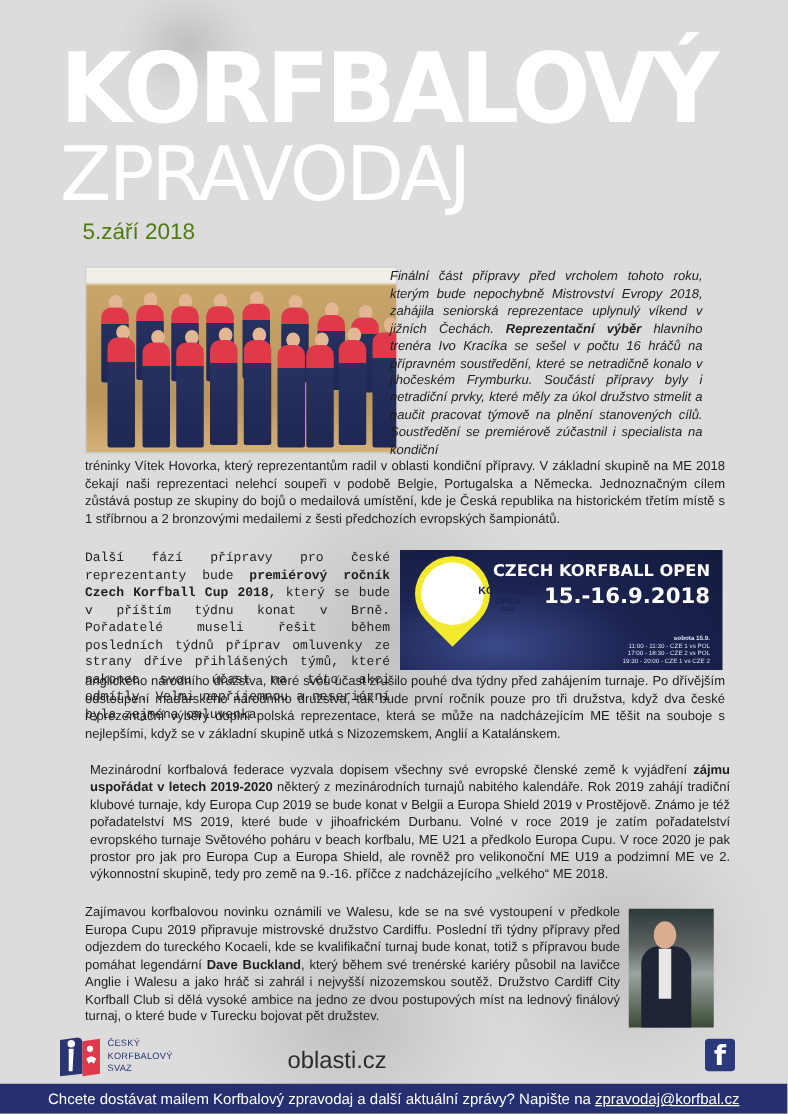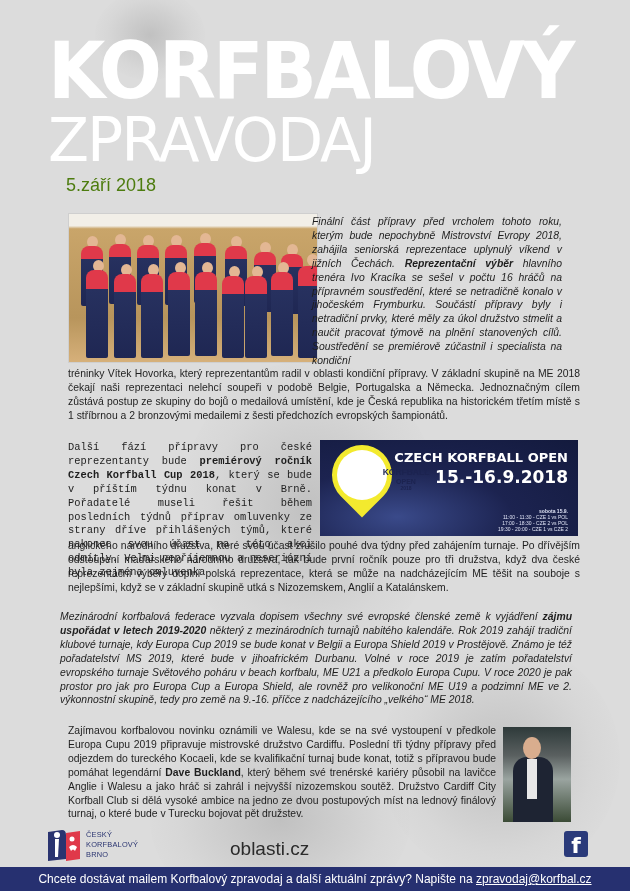--- a/index.html
+++ b/index.html
@@ -194,21 +194,21 @@
   <div class="banner-small" style="top:68px;">
     <div style="font-weight:bold;">sobota 15.9.</div>
     <div>11:00 - 11:30 - CZE 1 vs POL</div>
     <div>17:00 - 18:30 - CZE 2 vs POL</div>
     <div>19:30 - 20:00 - CZE 1 vs CZE 2</div>
   </div>
 </div>
 
 <p class="para" style="left:68px;top:539px;width:512px;">anglického národního družstva, které svou účast zrušilo pouhé dva týdny před zahájením turnaje. Po dřívějším odstoupení maďarského národního družstva, tak bude první ročník pouze pro tři družstva, když dva české reprezentační výběry doplní polská reprezentace, která se může na nadcházejícím ME těšit na souboje s nejlepšími, když se v základní skupině utká s Nizozemskem, Anglií a Katalánskem.</p>
 
-<p class="para" style="left:60px;top:610px;width:512px;font-style:italic;">
+<p class="para" style="left:72px;top:610px;width:512px;">
   <span>Mezinárodní korfbalová federace vyzvala dopisem všechny své evropské členské země k vyjádření </span><b>zájmu uspořádat v letech 2019-2020</b><span> některý z mezinárodních turnajů nabitého kalendáře. Rok 2019 zahájí tradiční klubové turnaje, kdy Europa Cup 2019 se bude konat v Belgii a Europa Shield 2019 v Prostějově. Známo je též pořadatelství MS 2019, které bude v jihoafrickém Durbanu. Volné v roce 2019 je zatím pořadatelství evropského turnaje Světového poháru v beach korfbalu, ME U21 a předkolo Europa Cupu. V roce 2020 je pak prostor pro jak pro Europa Cup a Europa Shield, ale rovněž pro velikonoční ME U19 a podzimní ME ve 2. výkonnostní skupině, tedy pro země na 9.-16. příčce z nadcházejícího „velkého“ ME 2018.</span>
 </p>
 
 <p class="para" style="left:68px;top:724px;width:428px;">
   <span>Zajímavou korfbalovou novinku oznámili ve Walesu, kde se na své vystoupení v předkole Europa Cupu 2019 připravuje mistrovské družstvo Cardiffu. Poslední tři týdny přípravy před odjezdem do tureckého Kocaeli, kde se kvalifikační turnaj bude konat, totiž s přípravou bude pomáhat legendární </span><b>Dave Buckland</b><span>, který během své trenérské kariéry působil na lavičce Anglie i Walesu a jako hráč si zahrál i nejvyšší nizozemskou soutěž. Družstvo Cardiff City Korfball Club si dělá vysoké ambice na jedno ze dvou postupových míst na lednový finálový turnaj, o které bude v Turecku bojovat pět družstev.</span>
 </p>
 
 <div class="photo-coach">
   <div class="coach-body"></div>
   <div class="coach-shirt"></div>
@@ -220,21 +220,21 @@
     <path d="M0 3 L14 1 Q18 1 18 6 L18 30 L0 32 Z" fill="#2a3470"></path>
     <path d="M18 4 L32 2 L32 30 L18 32 Z" fill="#e0394a"></path>
     <circle cx="9" cy="6" r="3" fill="#ffffff"></circle>
     <path d="M7 10 L11 10 L10 28 L7 28 Z" fill="#ffffff"></path>
     <circle cx="24" cy="10" r="2.5" fill="#ffffff"></circle>
     <path d="M21 18 Q25 14 29 18 L27 22 Q25 19 23 22 Z" fill="#ffffff"></path>
   </svg>
   <div class="logo-text">
     <div>ČESKÝ</div>
     <div>KORFBALOVÝ</div>
-    <div>BRNO</div>
+    <div>SVAZ</div>
   </div>
 </div>
 
 <div class="site">oblasti.cz</div>
 
 <div class="fb">f</div>
 
 <div class="footer-bar">
   <span>Chcete dostávat mailem Korfbalový zpravodaj a další aktuální zprávy?  Napište na </span><a>zpravodaj@korfbal.cz</a>
 </div>

